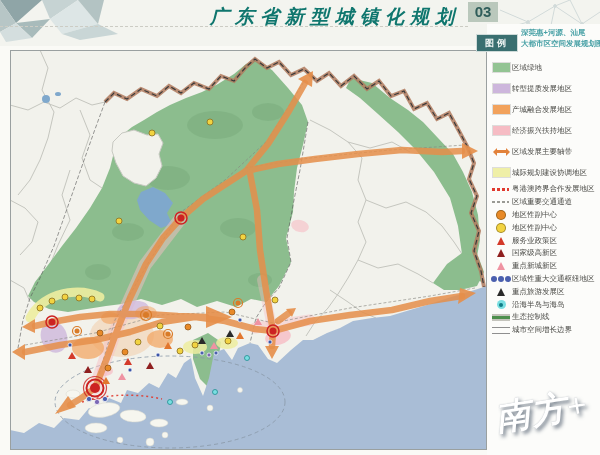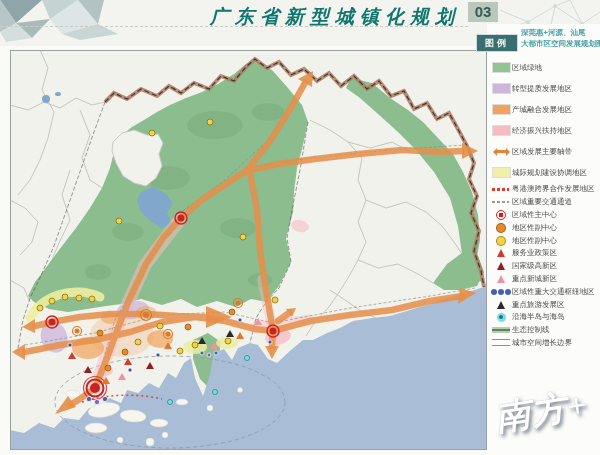--- a/index.html
+++ b/index.html
@@ -343,26 +343,20 @@
           </span>
       <span class="lg-label">粤港澳跨界合作发展地区</span>
     </div>
         <div class="legend-row">
       <span class="sym sym-dashes" style="color: rgb(154, 154, 148);">
             <i class="s"></i>
           </span>
       <span class="lg-label">区域重要交通通道</span>
     </div>
         <div class="legend-row">
-      <span class="sym sym-ring" style="color: rgb(204, 34, 34);">
-            <i class="s"></i>
-          </span>
-      <span class="lg-label">区域性主中心</span>
-    </div>
-        <div class="legend-row">
       <span class="sym sym-circle" style="color: rgb(232, 138, 40);">
             <i class="s"></i>
           </span>
       <span class="lg-label">地区性副中心</span>
     </div>
         <div class="legend-row">
       <span class="sym sym-circle" style="color: rgb(242, 211, 65);">
             <i class="s"></i>
           </span>
       <span class="lg-label">地区性副中心</span>

